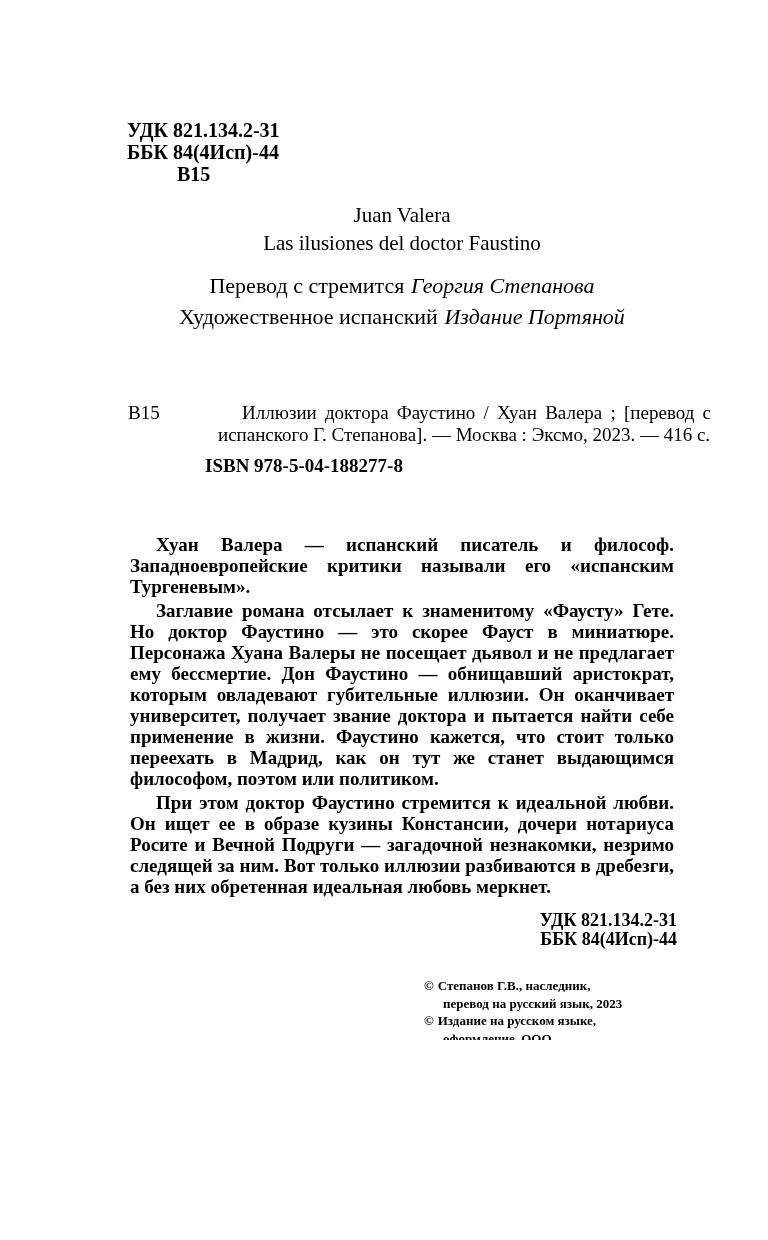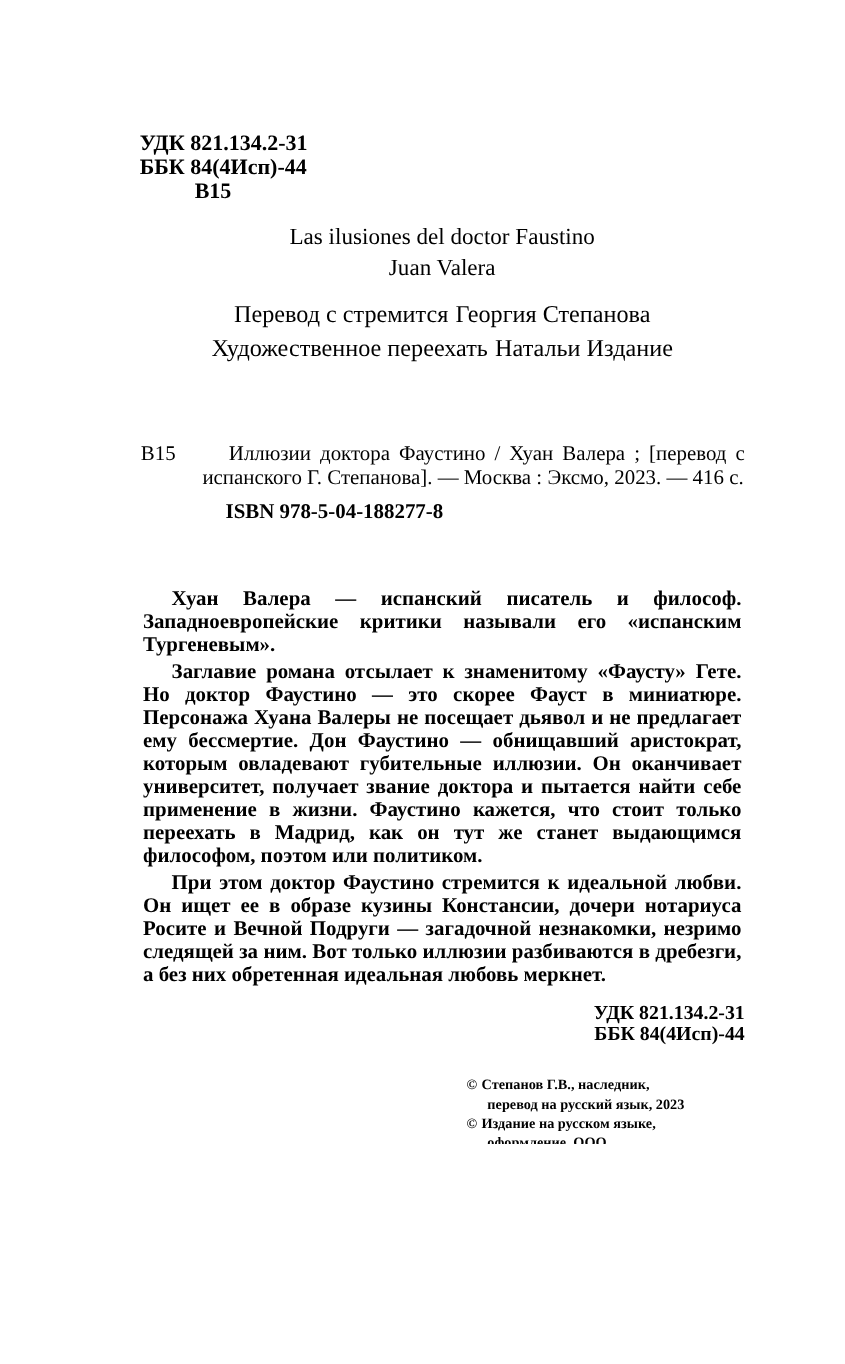--- a/index.html
+++ b/index.html
@@ -47,20 +47,21 @@
   .credits-block {
     position: absolute;
     left: 127px;
     top: 270px;
     width: 550px;
     text-align: center;
     font-size: 22px;
     line-height: 31px;
   }
   .credit-name {
+    font-style: italic;
     margin-left: 0.30em;
     text-align: center;
   }
 
   
   .catalog {
     position: absolute;
     left: 127px;
     top: 396px;
     width: 550px;
@@ -75,21 +76,21 @@
   .catalog-row {
     position: relative;
     margin-top: 6px;
   }
   .catalog-code {
     position: absolute;
     left: 1px;
     top: 0;
   }
   .catalog-desc {
-    margin: 0 0 0 57px;
+    margin: 0 0 0 91px;
     width: 493px;
     text-indent: 24px;
     text-align: justify;
   }
   .catalog-isbn {
     margin-top: 9px;
     padding-left: 78px;
     font-weight: bold;
   }
 
@@ -155,30 +156,30 @@
 
 <div class="page">
 
   <div class="top-codes">
     <div>УДК 821.134.2-31</div>
     <div>ББК 84(4Исп)-44</div>
     <div class="letter">В15</div>
   </div>
 
   <div class="original-block">
+    <div>Juan Valera</div>
     <div>Las ilusiones del doctor Faustino</div>
-    <div>Juan Valera</div>
   </div>
 
   <div class="credits-block">
     <div class="credit-line">
       <span>Перевод с стремится</span><span class="credit-name">Георгия Степанова</span>
     </div>
     <div class="credit-line">
-      <span>Художественное переехать</span><span class="credit-name">Натальи Издание</span>
+      <span>Художественное испанский</span><span class="credit-name">Издание Портяной</span>
     </div>
   </div>
 
   <div class="catalog">
     <div class="catalog-row">
       <span class="catalog-code">В15</span>
       <p class="catalog-desc">Иллюзии доктора Фаустино / Хуан Валера ; [перевод с испанского Г. Степанова]. — Москва : Эксмо, 2023. — 416 с.</p>
     </div>
     <div class="catalog-isbn">ISBN 978-5-04-188277-8</div>
   </div>

